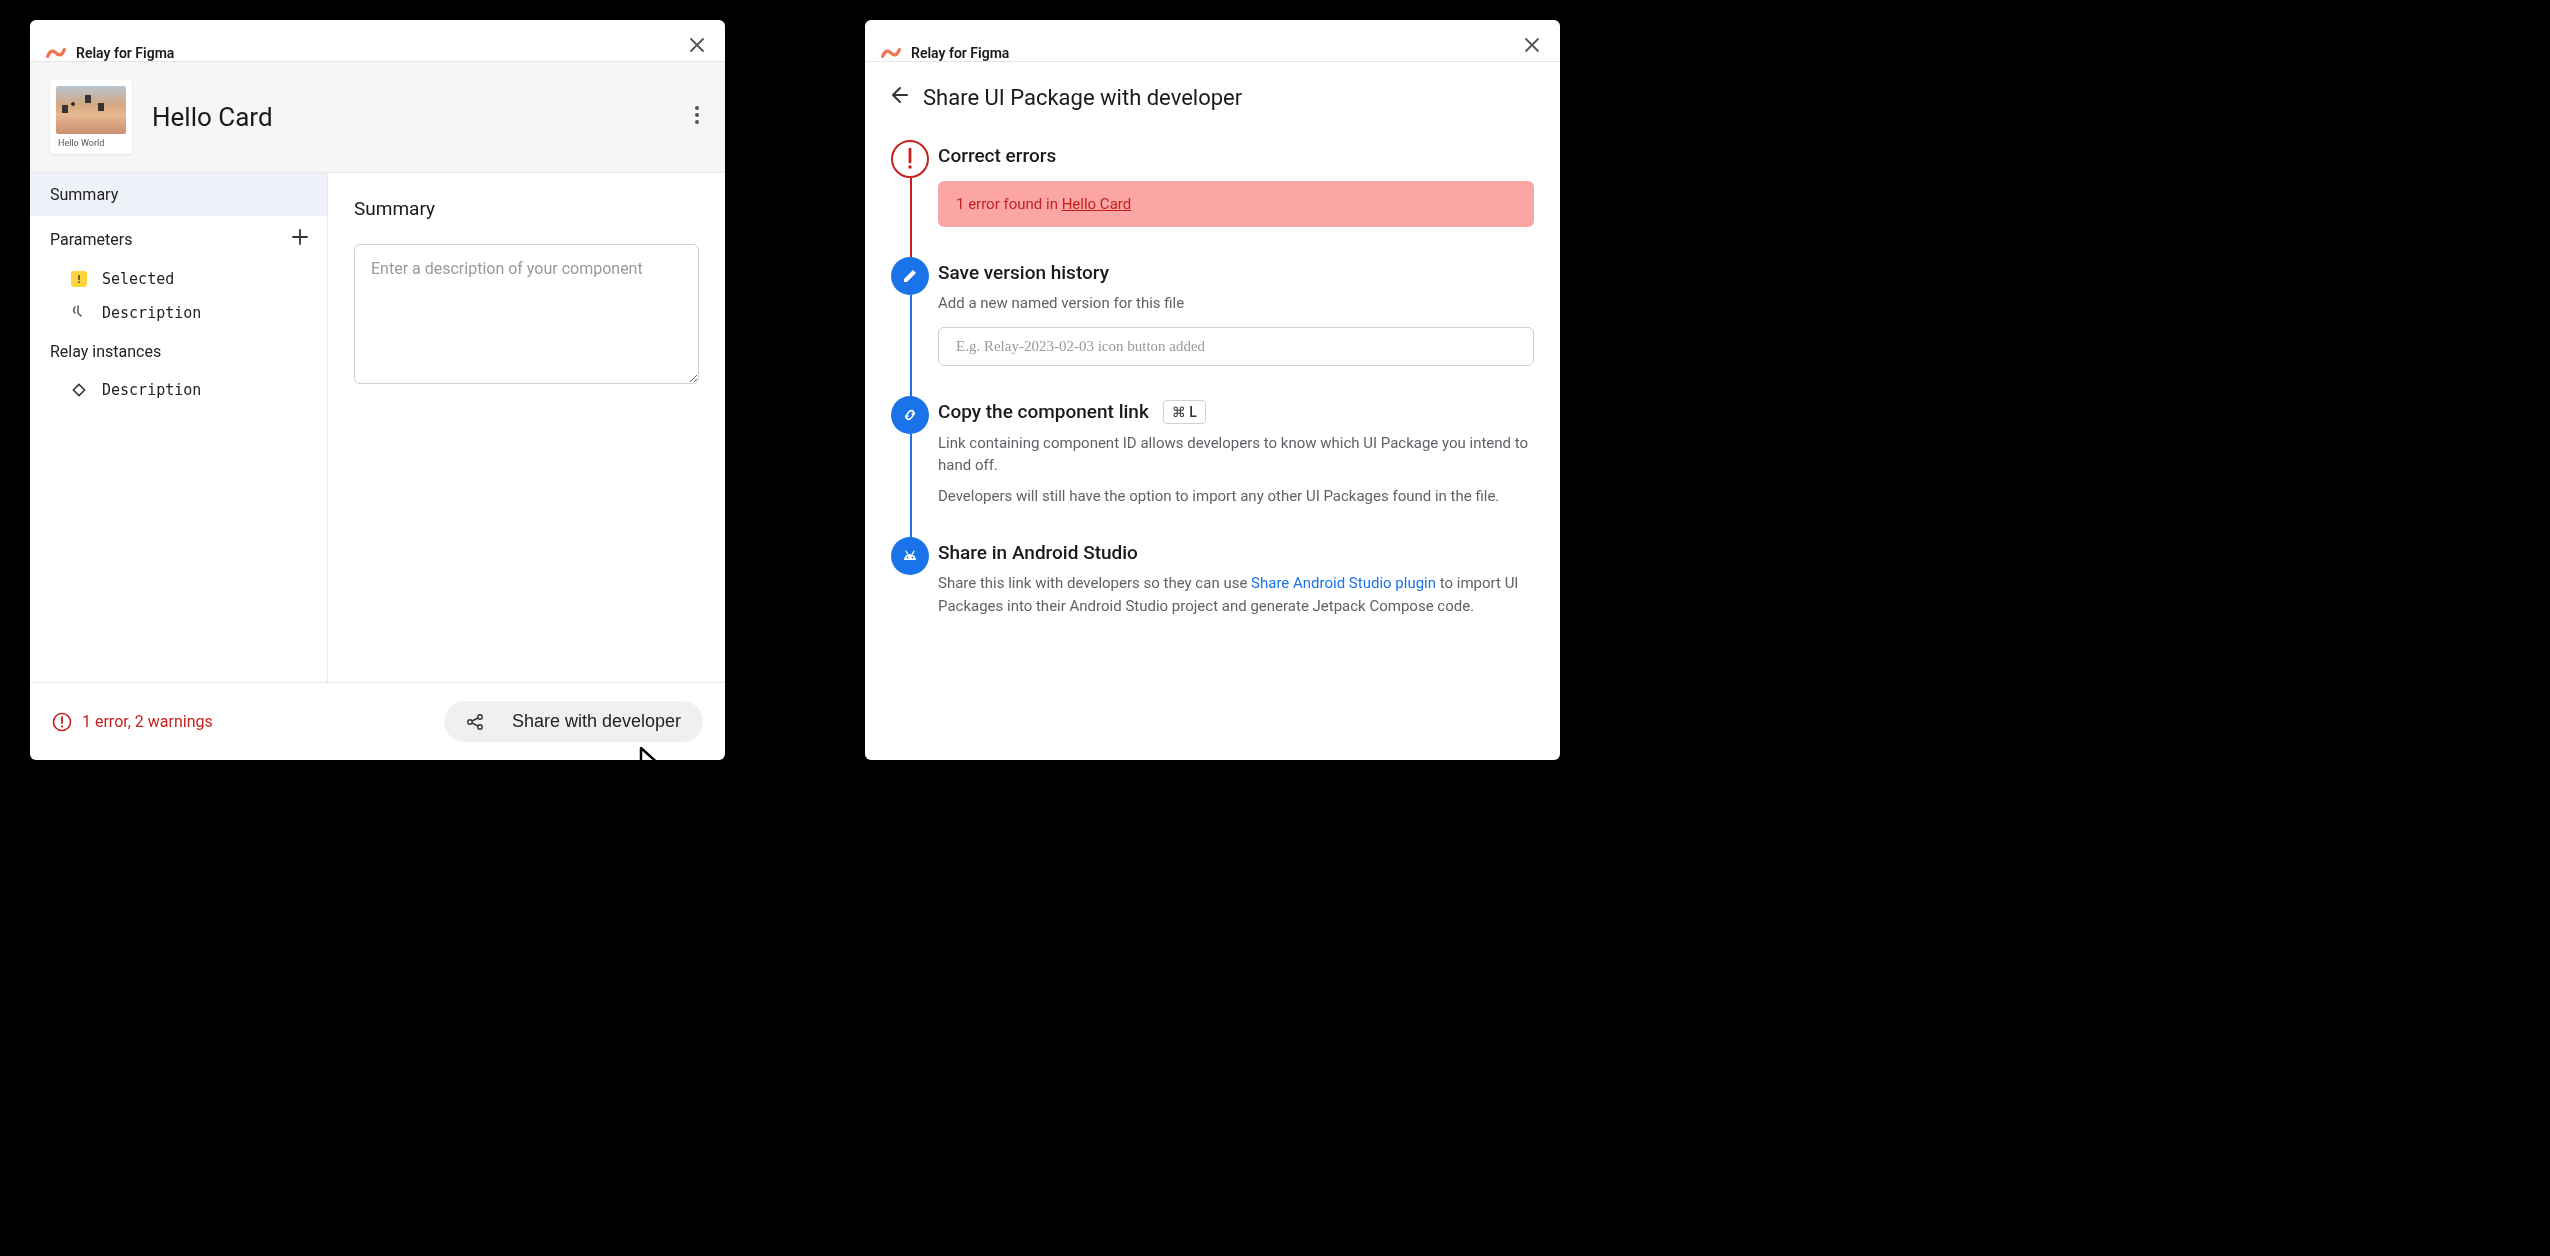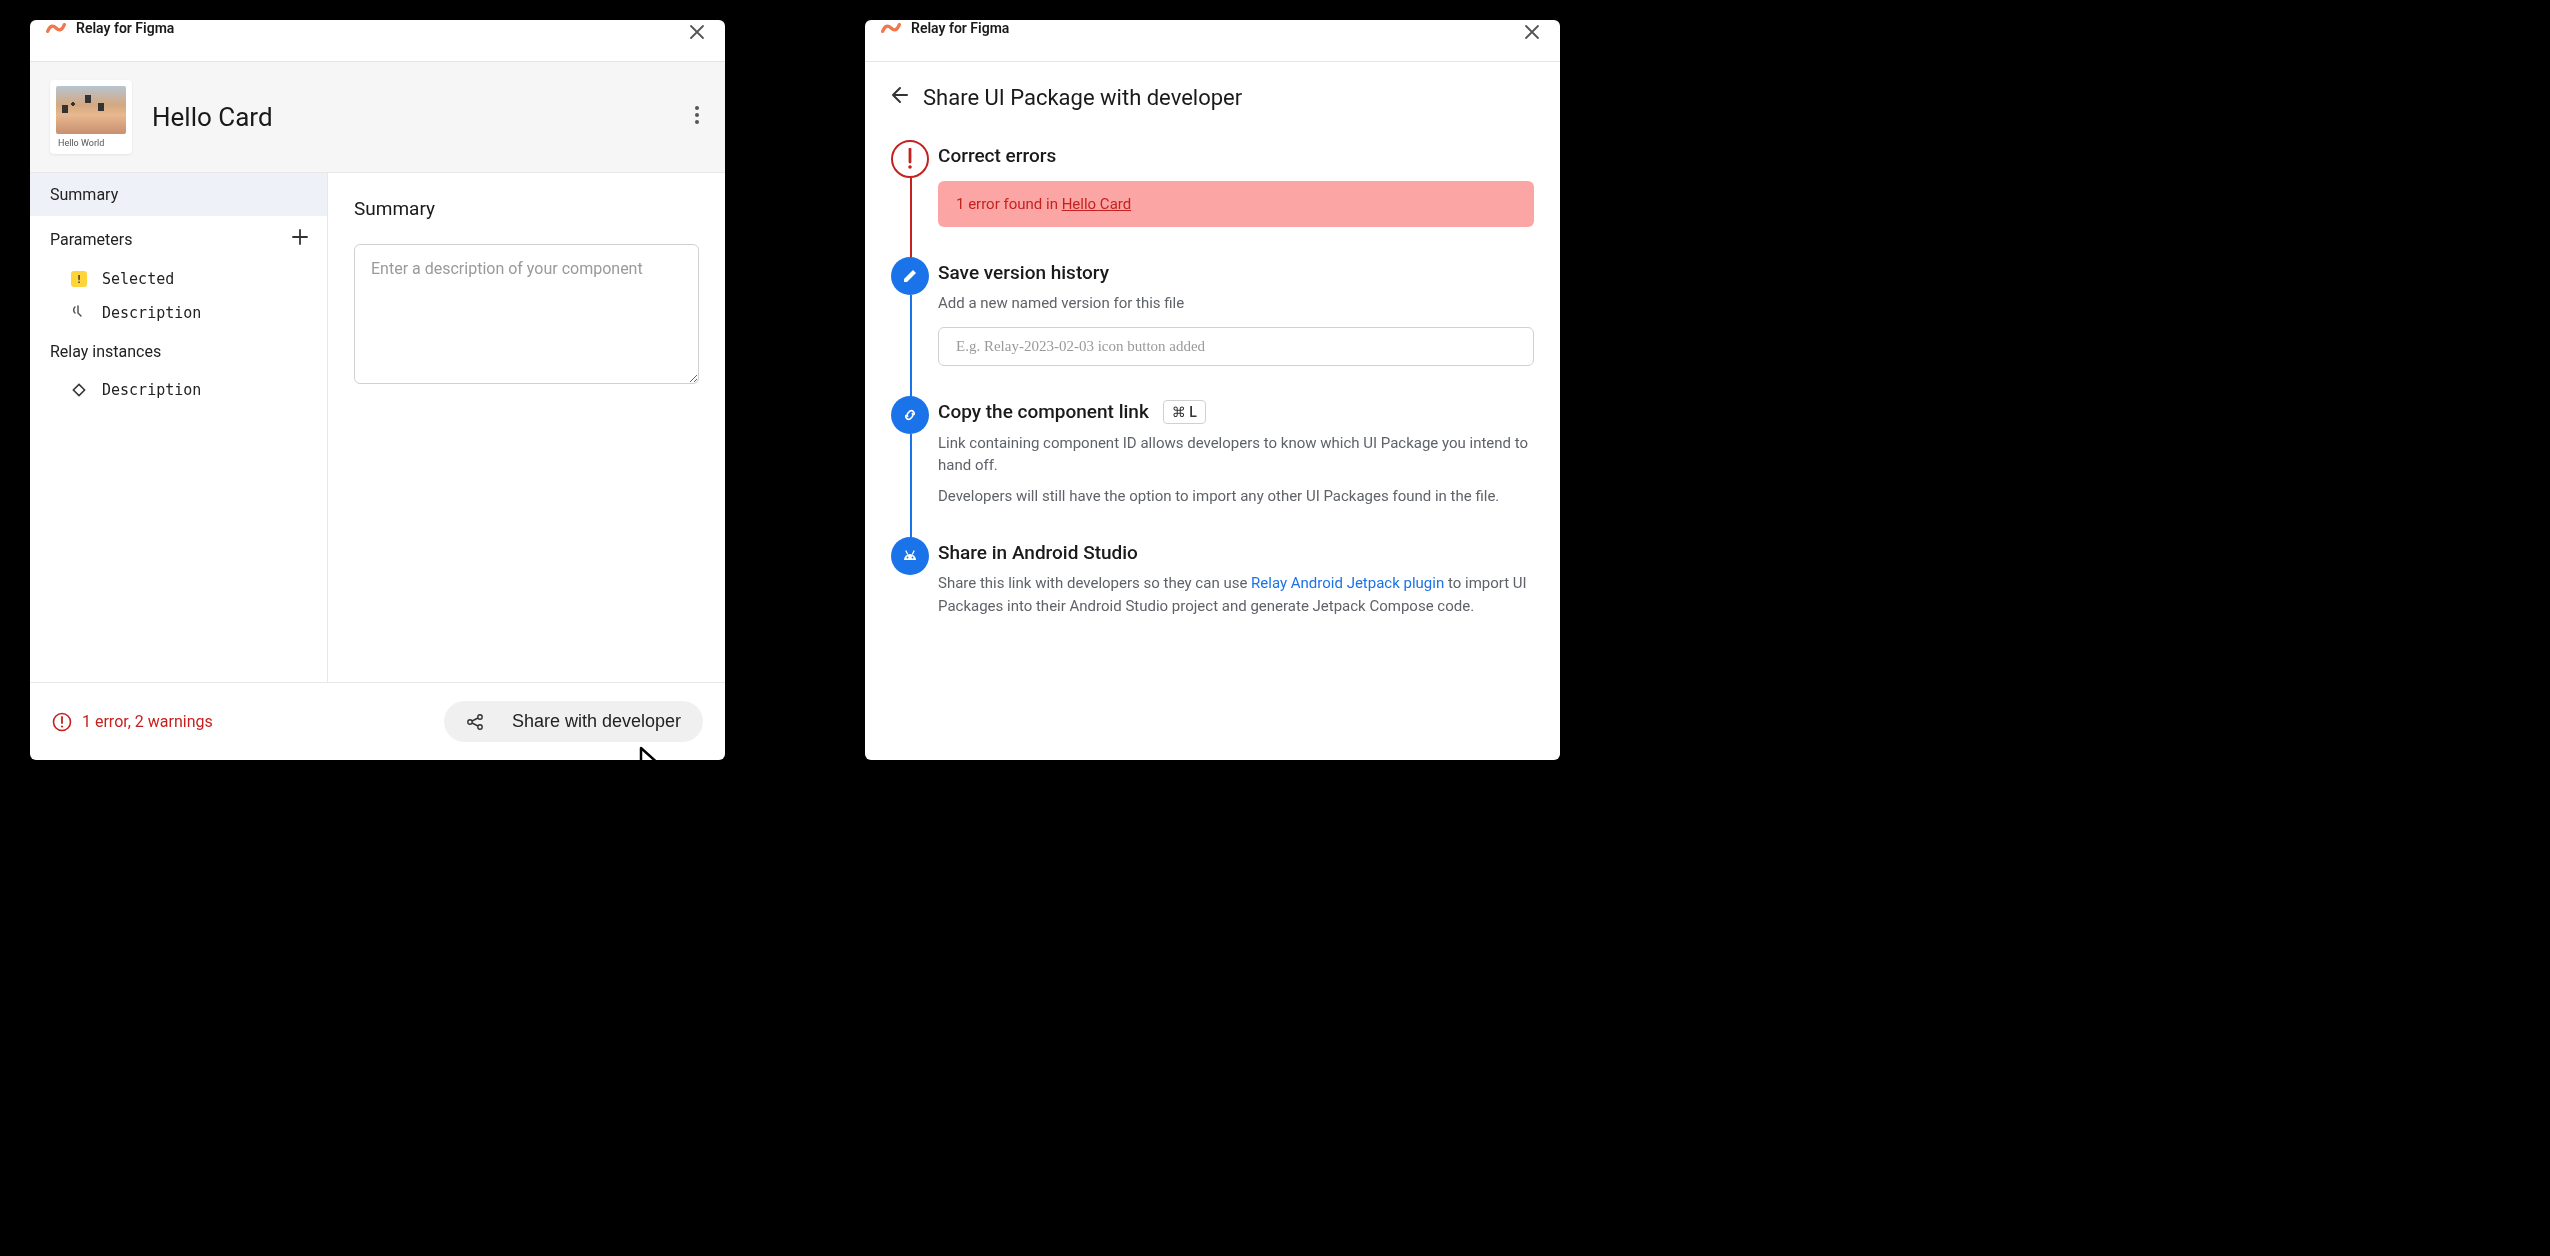--- a/index.html
+++ b/index.html
@@ -18,21 +18,21 @@
     display: flex;
     flex-direction: column;
     overflow: hidden;
   }
   .panel-left { width: 695px; height: 740px; position: relative; }
   .panel-right { width: 695px; height: 740px; }
 
   
   .titlebar {
     display: flex;
-    align-items: flex-start;
+    align-items: flex-end;
     height: 42px;
     padding: 0 16px;
     border-bottom: 1px solid #e5e5e5;
   }
   .logo {
     width: 20px; height: 16px; margin-right: 10px;
     display: inline-flex; align-items: center;
   }
   .logo svg { width: 20px; height: 14px; }
   .titlebar-title { font-size: 14px; font-weight: 600; color: #1a1a1a; flex: 1; }
@@ -413,20 +413,20 @@
           <svg viewBox="0 0 18 18">
               <path d="M3 13 a6 6 0 0 1 12 0 Z" fill="currentColor"></path>
               <circle cx="6.5" cy="10.5" r="0.9" fill="#1a73e8"></circle>
               <circle cx="11.5" cy="10.5" r="0.9" fill="#1a73e8"></circle>
               <path d="M5 4 L6.5 7 M13 4 L11.5 7" stroke="currentColor" stroke-width="1.3" stroke-linecap="round"></path>
             </svg>
         </div>
         <div class="step-content">
           <div class="step-title">Share in Android Studio</div>
           <div class="step-sub">
-            <span>Share this link with developers so they can use </span><a class="link-blue">Relay Android Jetpack plugin</a><span> to import UI Packages into their Android Studio project and generate Jetpack Compose code.</span>
+            <span>Share this link with developers so they can use </span><a class="link-blue">Share Android Studio plugin</a><span> to import UI Packages into their Android Studio project and generate Jetpack Compose code.</span>
           </div>
         </div>
       </div>
 
     </div>
   </div>
 </div>
 
 </body></html>

